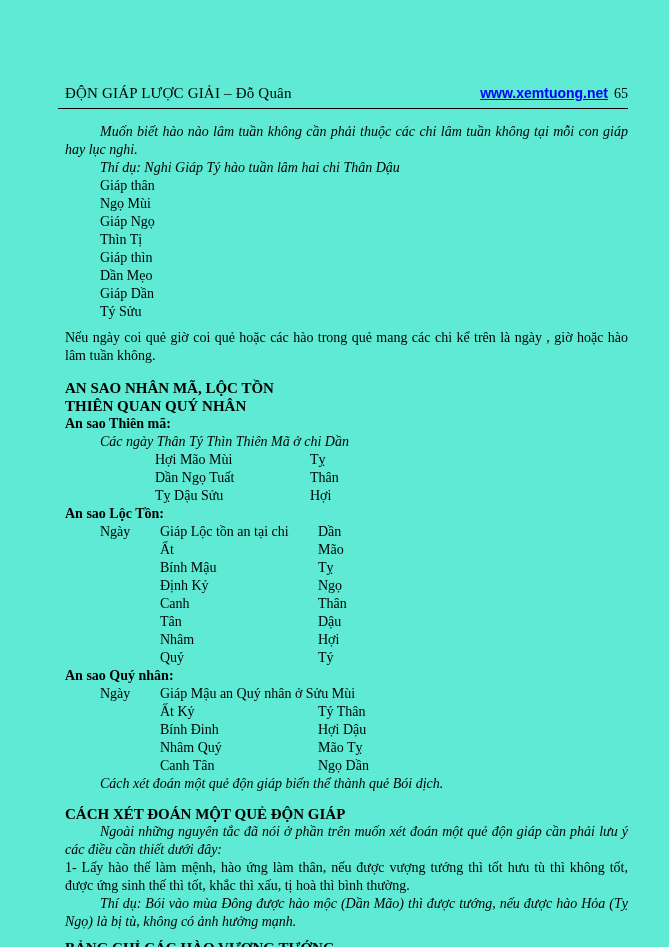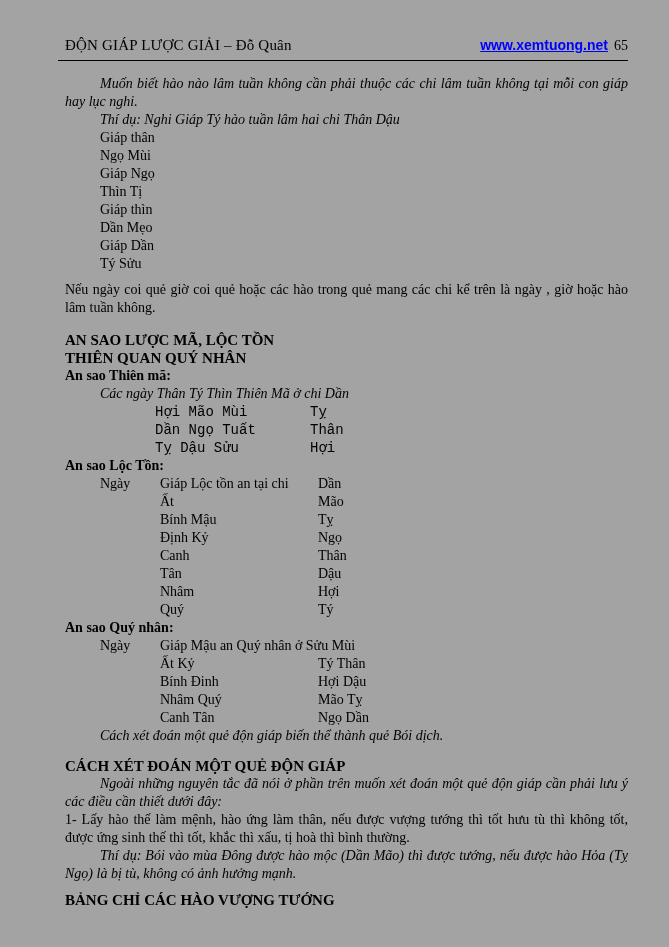--- a/index.html
+++ b/index.html
@@ -1,46 +1,46 @@
 <!DOCTYPE html>
 <html><head>
 <meta charset="utf-8">
 <style>
   html,body { margin:0; padding:0; background:#ffffff; }
   .page {
-    position:relative; width:669px; height:947px; background:#a3a3a3;
+    position:relative; width:669px; height:947px; background:#5eead4;
     font-family:"Liberation Serif", serif; font-size:14px; color:#000;
     overflow:hidden;
   }
   .header {
     padding:36px 41px 0 65px;
     display:flex; justify-content:space-between; align-items:baseline;
     line-height:18px; white-space:nowrap;
   }
   .header-title { font-size:15px; letter-spacing:0.2px; }
-  .header-right { display:flex; align-items:baseline; gap:6px; }
+  .header-right { display:flex; align-items:baseline; gap:6px;margin-top:48px; }
   .site-link {
     font-family:"Liberation Sans", sans-serif; font-weight:bold;
     font-size:14px; color:#0000ff; text-decoration:underline; cursor:pointer;
   }
   .page-num { font-size:14px; color:#000; }
   .rule { border:none; border-top:1.5px solid #000; margin:5px 41px 0 58px; }
   .content { padding:14px 41px 0 65px; line-height:18px; }
   p { margin:0; }
   .just { text-align:justify; }
   .ind { text-indent:35px;font-style:italic; }
   .h1 { font-weight:bold; font-size:15px; line-height:18px; }
   .lbl { font-weight:bold; }
   .mt-block { margin-top:8px; }
   .mt-sect { margin-top:14px; }
   .mt-sect2 { margin-top:12px; }
   .row { display:flex; line-height:18px; }
   .pairs-row { padding-left:35px;flex-direction:column; }
   .pairs-row .c1 { width:168px; }
-  .tm-row { padding-left:90px;font-family:Liberation Mono, monospace; }
+  .tm-row { padding-left:90px; }
   .tm-row .c1 { width:155px; }
   .lt-row1 { padding-left:35px; }
   .lt-row1 .day { width:60px; }
   .lt-row1 .c1 { width:158px; }
   .lt-row { padding-left:95px; }
   .lt-row .c1 { width:158px; }
   .qn-row1 { padding-left:35px; }
   .qn-row1 .day { width:60px; }
   .qn-row { padding-left:95px; }
   .qn-row .c1 { width:158px; }
@@ -79,21 +79,21 @@
         <span class="c2">Dần Mẹo</span>
       </div>
       <div class="row pairs-row">
         <span class="c1">Giáp Dần</span>
         <span class="c2">Tý Sửu</span>
       </div>
     </div>
 
     <p class="just mt-block">Nếu ngày coi quẻ giờ coi quẻ hoặc các hào trong quẻ mang các chi kể trên là ngày , giờ hoặc hào lâm tuần không.</p>
 
-    <div class="h1 mt-sect">AN SAO LƯỢC MÃ, LỘC TỒN</div>
+    <div class="h1 mt-sect">AN SAO NHÂN MÃ, LỘC TỒN</div>
     <div class="h1">THIÊN QUAN QUÝ NHÂN</div>
 
     <div class="lbl">An sao Thiên mã:</div>
     <p class="ind">Các ngày Thân Tý Thìn Thiên Mã ở chi Dần</p>
     <div>
       <div class="row tm-row">
         <span class="c1">Hợi Mão Mùi</span>
         <span class="c2">Tỵ</span>
       </div>
       <div class="row tm-row">

